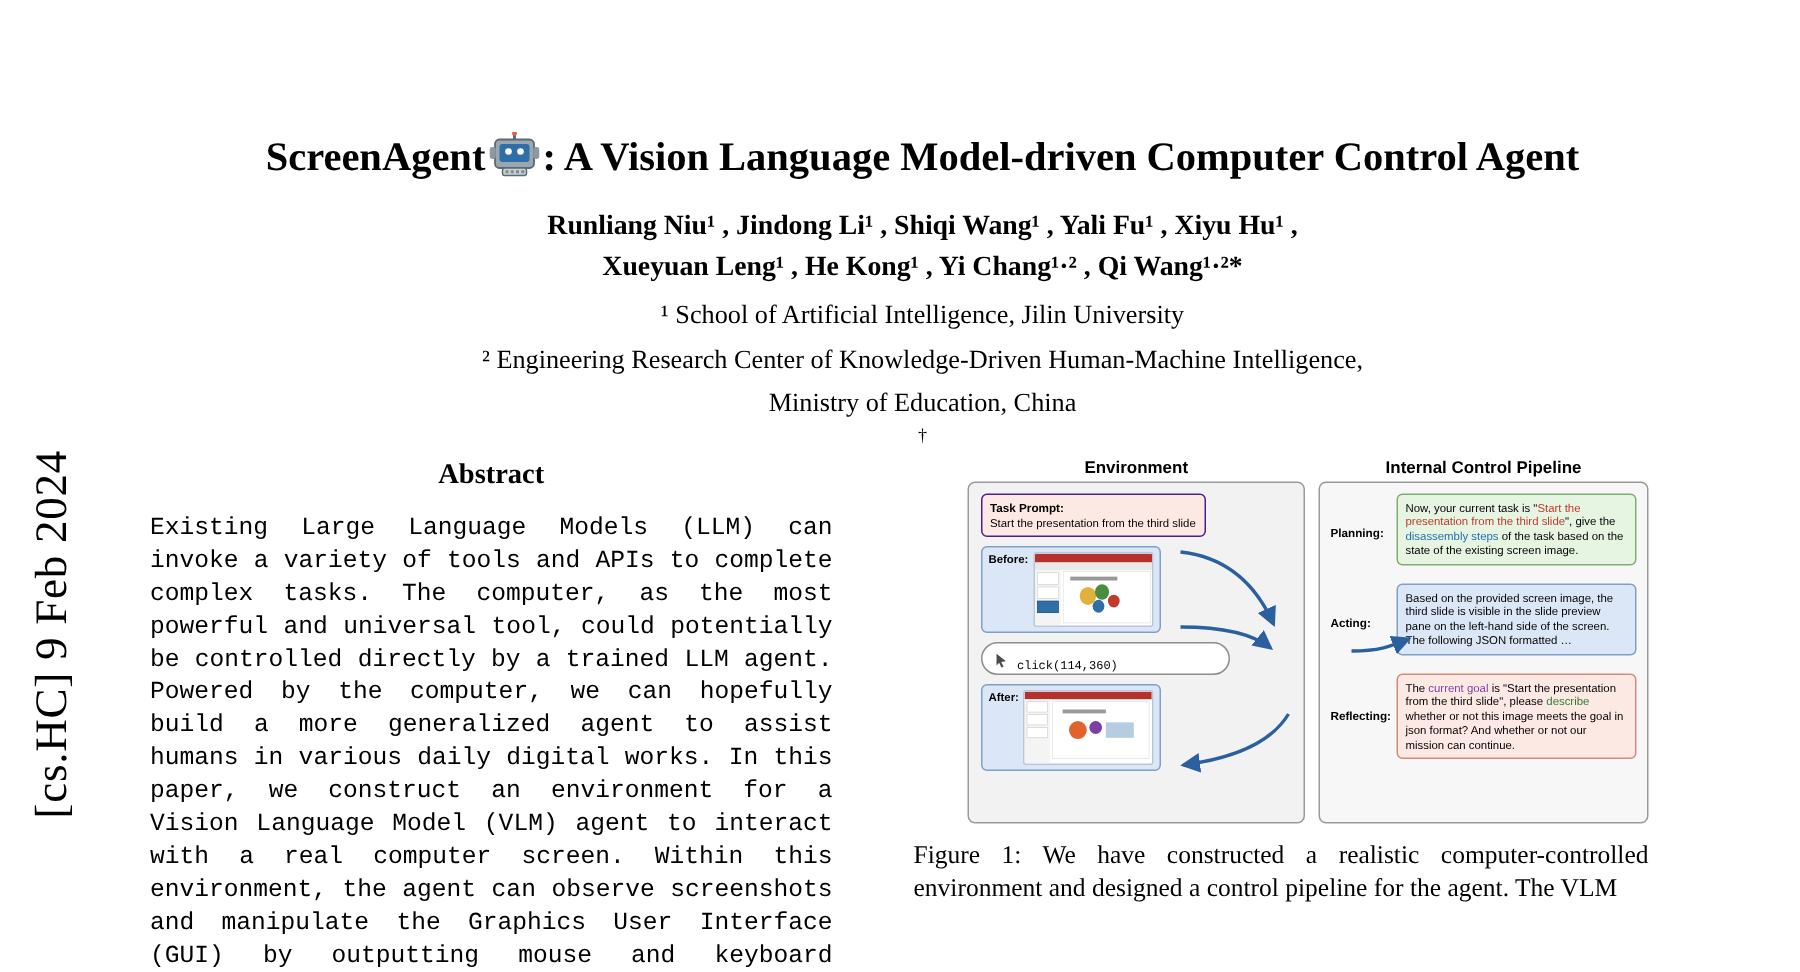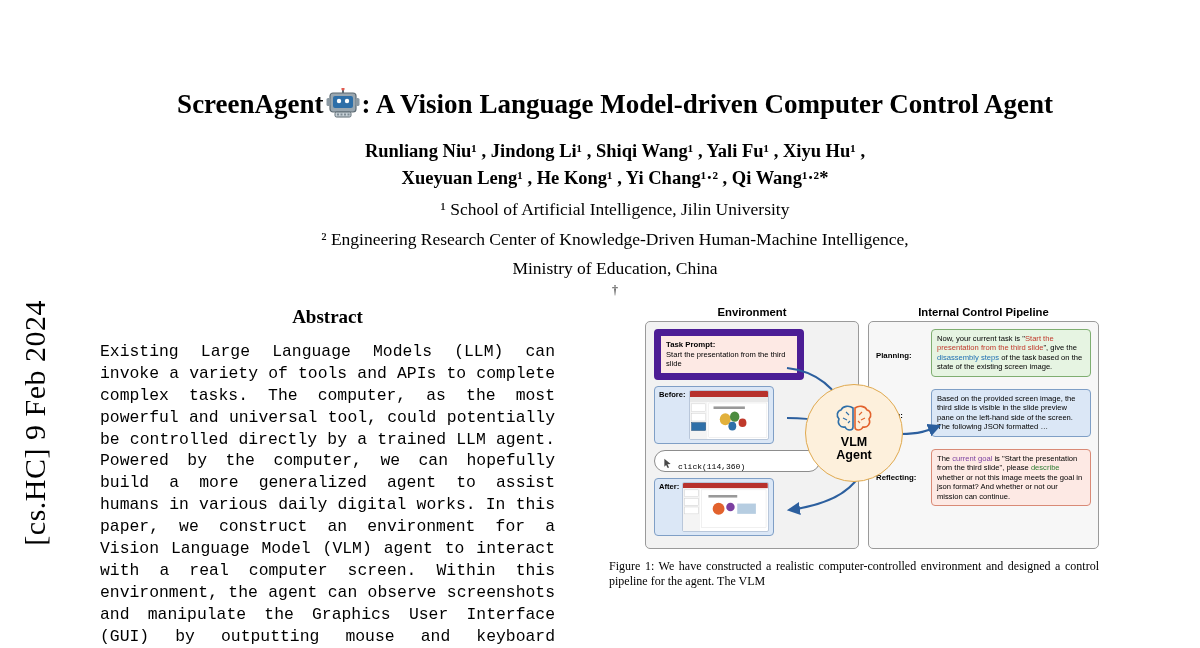--- a/index.html
+++ b/index.html
@@ -100,21 +100,21 @@
     font-family: Liberation Mono, monospace;
   }
 
   
   .figure-box {
     width: 490px;
     position: relative;
   }
   .fig-caption {
     margin-top: 10px;
-    font-size: 12px;
+    font-size: 17px;
     line-height: 1.29;
     text-align: justify;
   }
 
   
   .fig-panels {
     display: flex;
     gap: 9px;
     font-family: "Liberation Sans", sans-serif;
     padding-left: 36px;
@@ -157,21 +157,21 @@
     font-size: 7.6px;
     line-height: 1.25;
     padding: 4px 5px;
     box-sizing: border-box;
     position: relative;
   }
   .card b { font-size: 7.8px; }
 
   .task-card {
     background: #fde9e4;
-    border: 7px solid #4c1d95;
+    border: 1px solid #4c1d95;
     width: 150px;
     margin-bottom: 6px;
   }
   .shot-card {
     background: #dbe7f6;
     border: 1px solid #7f9fc6;
     width: 120px;
     height: 58px;
     margin-bottom: 6px;
     padding: 3px 4px;
@@ -219,21 +219,21 @@
     margin-bottom: 6px;
   }
   .reflect-card {
     background: #fde9e4;
     border: 1px solid #d98a76;
     width: 160px;
   }
   .stage-label {
     font-size: 7.8px;
     font-weight: bold;
-    width: 55px;
+    width: 44px;
     flex: none;
     display: flex;
     align-items: center;
   }
   .stage-row {
     display: flex;
     align-items: center;
     margin-bottom: 6px;
   }
   .stage-row:last-child { margin-bottom: 0; }
@@ -415,33 +415,19 @@
             <marker id="ah" markerWidth="7" markerHeight="7" refX="5" refY="3" orient="auto">
               <path d="M0,0 L6,3 L0,6 z" fill="#2c5f9e"></path>
             </marker>
           </defs>
           <path d="M178,62 C215,66 232,92 240,110" stroke="#2c5f9e" stroke-width="2.2" fill="none" marker-end="url(#ah)"></path>
           <path d="M178,112 C210,112 228,118 238,126" stroke="#2c5f9e" stroke-width="2.2" fill="none" marker-end="url(#ah)"></path>
           <path d="M250,170 C238,190 210,200 180,204" stroke="#2c5f9e" stroke-width="2.2" fill="none" marker-end="url(#ah)"></path>
           <path d="M292,128 C312,128 320,124 330,120" stroke="#2c5f9e" stroke-width="2.2" fill="none" marker-end="url(#ah)"></path>
         </svg>
 
-        <div class="agent-circle">
-          <span class="brain">
-            <svg viewBox="0 0 40 30" width="40" height="30">
-              <path d="M19 4 C15 1 9 2 7 6 C3 7 2 12 5 15 C3 19 6 24 11 23 C13 27 19 27 19 23 Z" fill="none" stroke="#2e6fa8" stroke-width="1.6"></path>
-              <path d="M21 4 C25 1 31 2 33 6 C37 7 38 12 35 15 C37 19 34 24 29 23 C27 27 21 27 21 23 Z" fill="none" stroke="#e2622d" stroke-width="1.6"></path>
-              <path d="M12 8 L15 11 M9 14 L13 16 M14 19 L16 17" stroke="#2e6fa8" stroke-width="1.1" fill="none"></path>
-              <path d="M28 8 L25 11 M31 14 L27 16 M26 19 L24 17" stroke="#e2622d" stroke-width="1.1" fill="none"></path>
-            </svg>
-          </span>
-          <div class="agent-label">
-            <span>VLM</span><br>
-            <span>Agent</span>
-          </div>
-        </div>
 
         <div class="fig-caption">Figure 1: We have constructed a realistic computer-controlled environment and designed a control pipeline for the agent. The VLM</div>
       </div>
     </div>
 
   </div>
 </div>
 
 </body></html>

